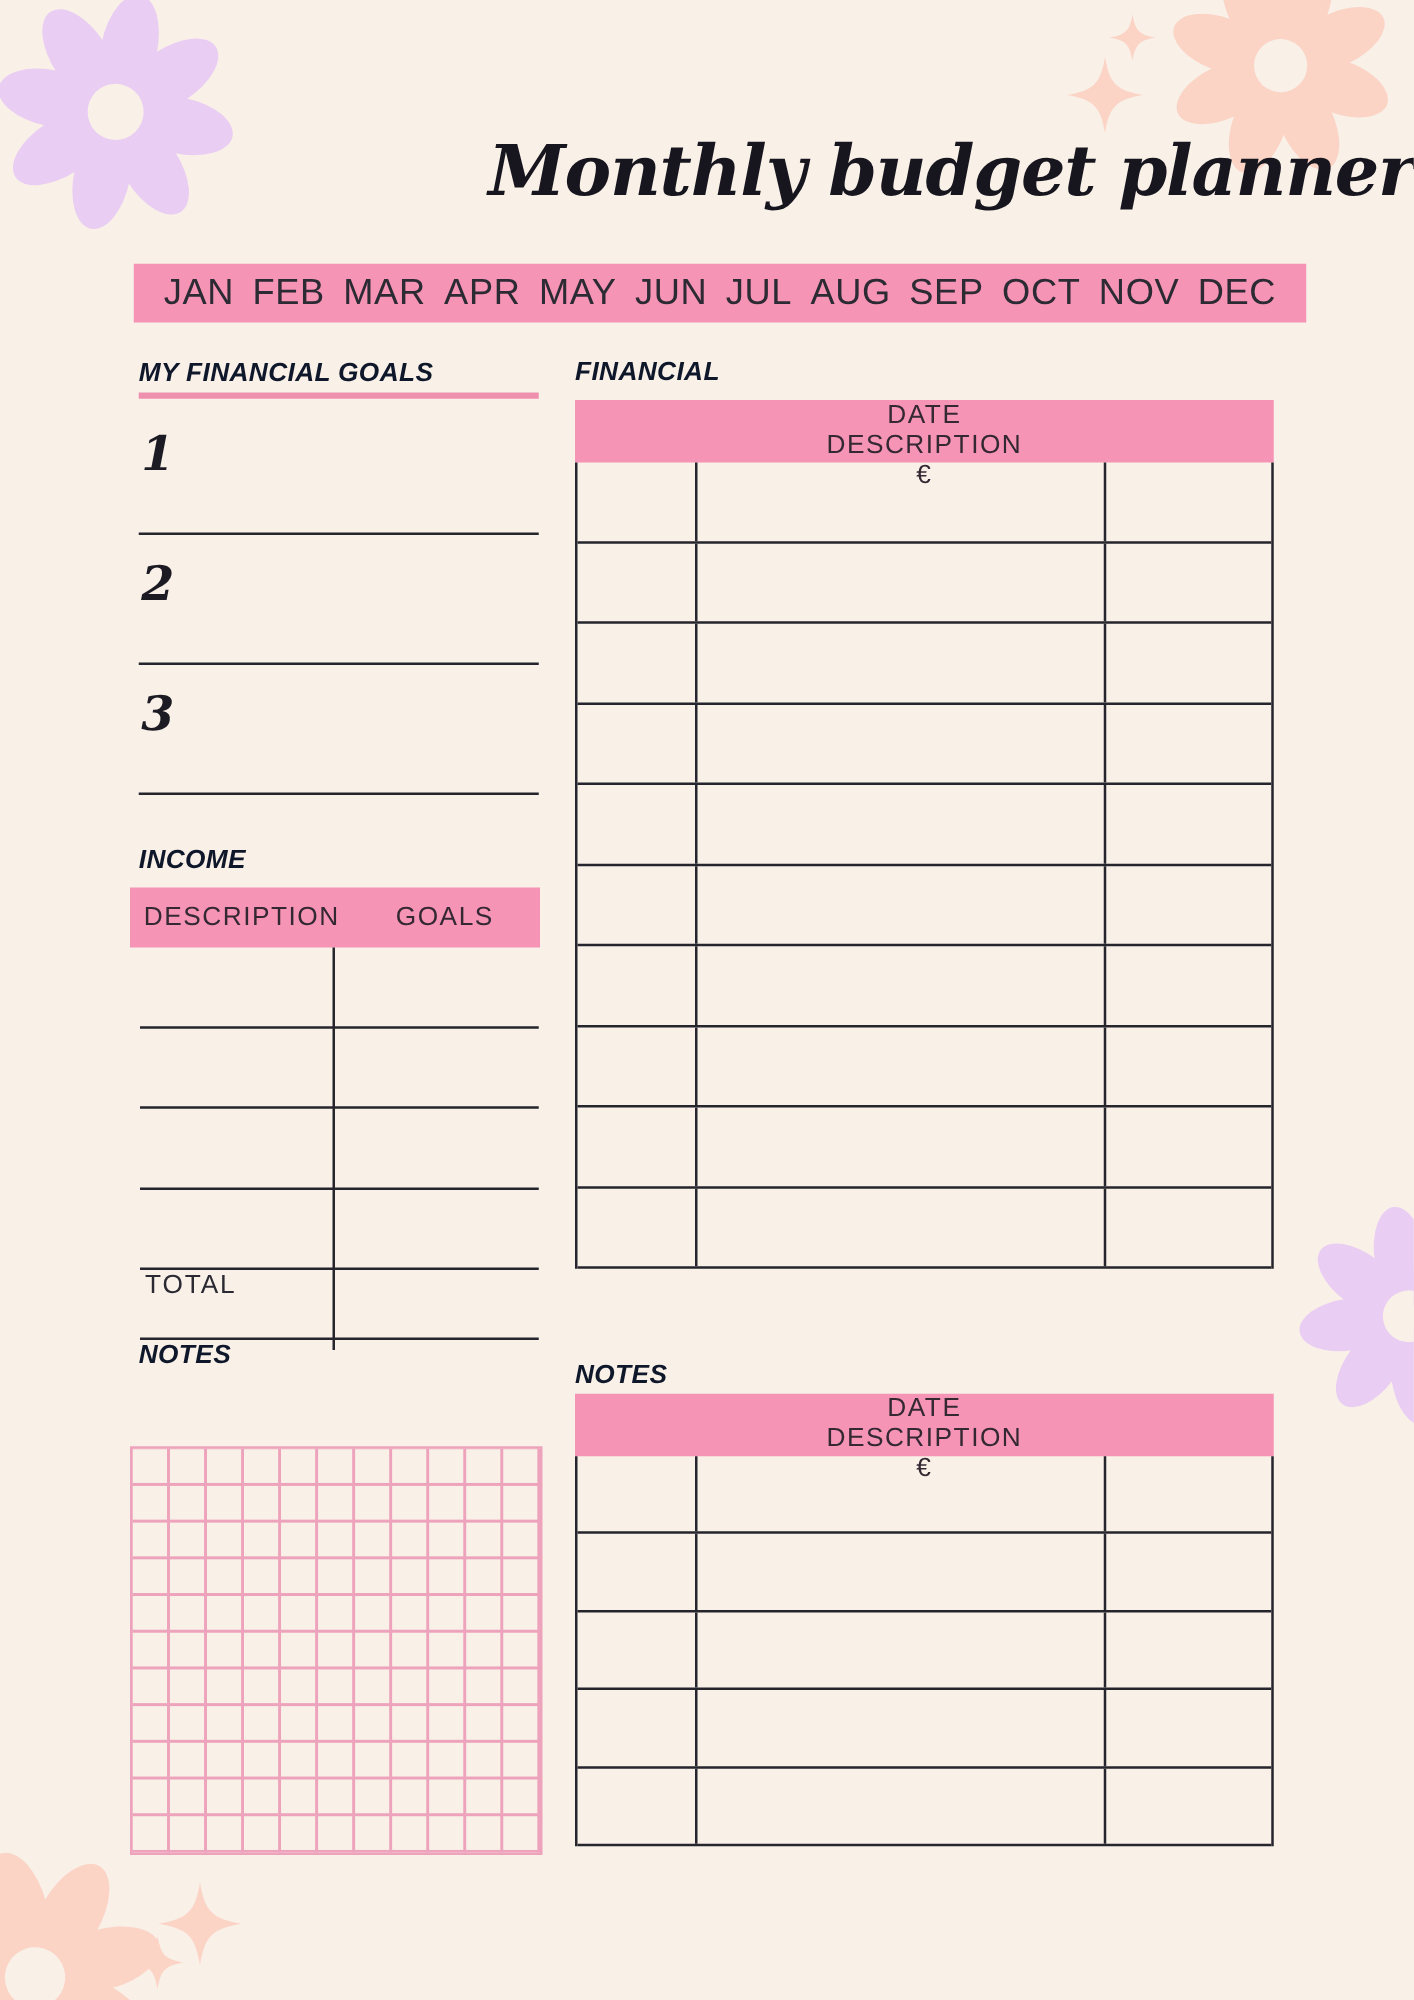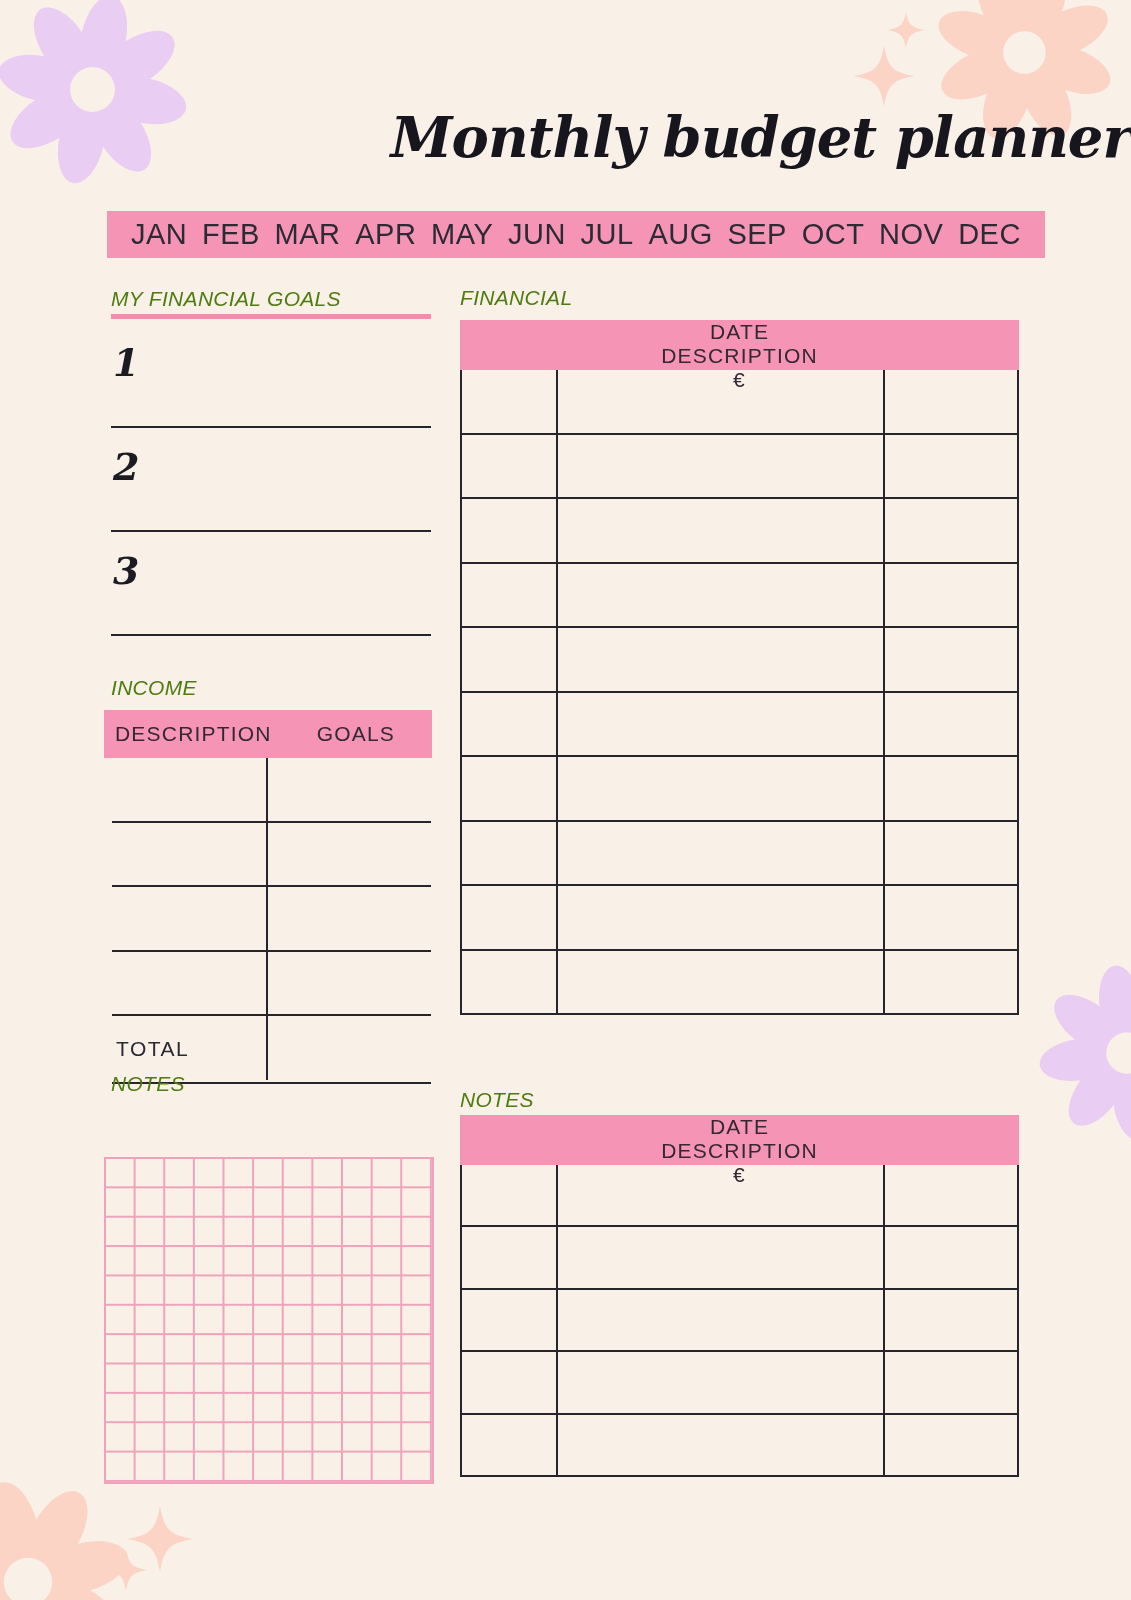--- a/index.html
+++ b/index.html
@@ -28,21 +28,21 @@
 
   
   .month-bar{
     left:97px;top:211px;width:938px;height:47px;background:var(--pink);
     display:flex;align-items:center;justify-content:space-between;padding:0 24px;margin-left:10px;
   }
   .month-item{font-size:29px;color:#2c2a33;letter-spacing:.5px}
 
   
   .section-title{
-    font-weight:normal;font-style:italic;font-size:21px;color:#4d7c0f;letter-spacing:.3px;
+    font-weight:bold;font-style:italic;font-size:21px;color:#0f172a;letter-spacing:.3px;
   }
 
   
   .goals-title{left:111px;top:287px}
   .goals-underline{left:111px;top:314px;width:320px;height:5px;background:var(--pink-underline)}
   .goals-list{left:111px;top:336px;width:320px}
   .goal{position:relative;height:104px}
   .goal-num{
     position:absolute;left:2px;top:8px;font-family:"DejaVu Serif",serif;
     font-style:italic;font-weight:bold;font-size:38px;color:#1c1b23;line-height:1;
@@ -51,21 +51,21 @@
 
   
   .summary-title{left:111px;top:676px}
   .summary-header{
     left:104px;top:710px;width:328px;height:48px;background:var(--pink);
     display:flex;align-items:center;justify-content:space-between;padding:0 37px 0 11px;
     font-size:21px;letter-spacing:1.2px;color:#342832;
   }
   .summary-body{left:112px;top:758px;width:319px}
   .summary-row{height:64.5px;border-bottom:2px solid var(--ink)}
-  .summary-total-row{height:68px;border-bottom:2px solid var(--ink);display:flex;align-items:center}
+  .summary-total-row{height:56px;border-bottom:2px solid var(--ink);display:flex;}
   .summary-total-label{font-size:21px;letter-spacing:1.5px;color:#2b2a33;padding-left:4px}
   .summary-divider{position:absolute;left:154px;top:0;width:2px;height:322px;background:var(--ink)}
 
   
   .expenses-title{left:460px;top:286px}
   .income-title{left:460px;top:1088px}
   .ledger-header{
     height:50px;background:var(--pink);display:flex;align-items:center;
     font-size:21px;letter-spacing:1.2px;color:#342832;width:559px;left:460px;flex-direction:column;
   }

